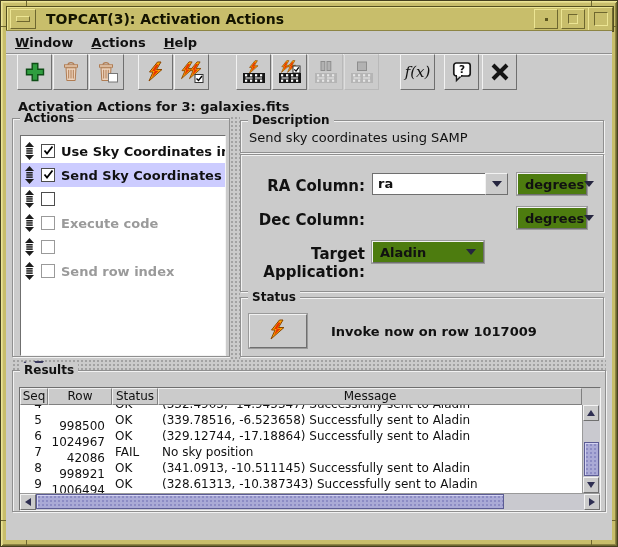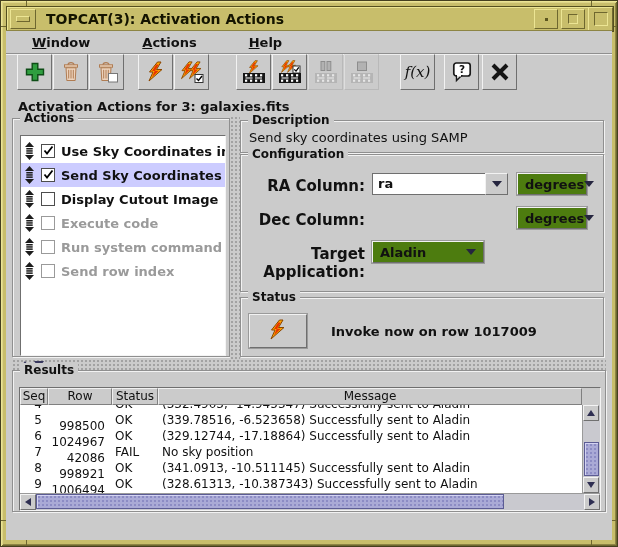--- a/index.html
+++ b/index.html
@@ -34,21 +34,21 @@
   .tb-corner{width:23px;height:22px;margin-right:0;background:#c8be6b;
              border:1px solid;border-color:#ece594 #6e672f #6e672f #ece594;
              display:flex;align-items:center;justify-content:center;}
   .sq-l{width:12px;height:12px;border:1px solid;border-color:#6e672f #ece594 #ece594 #6e672f;}
   
   .client{position:absolute;left:6px;top:30px;width:606px;height:510px;
           background:#cbcbcb;border-top:1px solid #8d8544;box-sizing:border-box;}
   
   .menubar{position:absolute;left:0;top:0;width:100%;height:22px;display:flex;
            align-items:center;border-bottom:1px solid #8f8f8f;box-shadow:0 1px 0 #efefef;}
-  .menu-item{padding:0 26px;font-size:13px;font-weight:bold;color:#111;}
+  .menu-item{padding:0 9px;font-size:13px;font-weight:bold;color:#111;}
   .menu-item u{text-decoration:underline;}
   
   .toolbar{position:absolute;left:0;top:23px;width:100%;height:42px;display:flex;
            align-items:flex-start;padding-left:11px;box-sizing:border-box;}
   .tbtn{width:33px;height:34px;background:#cbcbcb;flex:0 0 auto;
         border:1px solid;border-color:#f2f2f2 #6f6f6f #6f6f6f #f2f2f2;
         margin-right:1px;display:flex;align-items:center;justify-content:center;}
   .tbtn.disabled{border-color:#dedede #b9b9b9 #b9b9b9 #dedede;}
   .fx{font-family:"DejaVu Serif","Liberation Serif",serif;font-style:italic;
       font-size:15px;color:#111;}
@@ -372,21 +372,20 @@
           <span class="drag">
             <svg width="11" height="18" viewBox="0 0 11 18">
               <path d="M5.5 0 L10 5 H1 Z" fill="#1c1c1c"></path>
               <rect x="2.3" y="6" width="6.4" height="1.5" fill="#1c1c1c"></rect>
               <rect x="2.3" y="8.2" width="6.4" height="1.5" fill="#1c1c1c"></rect>
               <rect x="2.3" y="10.4" width="6.4" height="1.5" fill="#1c1c1c"></rect>
               <path d="M5.5 18 L1 13 H10 Z" fill="#1c1c1c"></path>
             </svg>
           </span>
           <span class="cb"></span>
-          <span class="li-label">Display Cutout Image</span>
         </div>
         <div class="list-item disabled">
           <span class="drag">
             <svg width="11" height="18" viewBox="0 0 11 18">
               <path d="M5.5 0 L10 5 H1 Z" fill="#1c1c1c"></path>
               <rect x="2.3" y="6" width="6.4" height="1.5" fill="#1c1c1c"></rect>
               <rect x="2.3" y="8.2" width="6.4" height="1.5" fill="#1c1c1c"></rect>
               <rect x="2.3" y="10.4" width="6.4" height="1.5" fill="#1c1c1c"></rect>
               <path d="M5.5 18 L1 13 H10 Z" fill="#1c1c1c"></path>
             </svg>
@@ -398,21 +397,20 @@
           <span class="drag">
             <svg width="11" height="18" viewBox="0 0 11 18">
               <path d="M5.5 0 L10 5 H1 Z" fill="#1c1c1c"></path>
               <rect x="2.3" y="6" width="6.4" height="1.5" fill="#1c1c1c"></rect>
               <rect x="2.3" y="8.2" width="6.4" height="1.5" fill="#1c1c1c"></rect>
               <rect x="2.3" y="10.4" width="6.4" height="1.5" fill="#1c1c1c"></rect>
               <path d="M5.5 18 L1 13 H10 Z" fill="#1c1c1c"></path>
             </svg>
           </span>
           <span class="cb"></span>
-          <span class="li-label">Run system command</span>
         </div>
         <div class="list-item disabled">
           <span class="drag">
             <svg width="11" height="18" viewBox="0 0 11 18">
               <path d="M5.5 0 L10 5 H1 Z" fill="#1c1c1c"></path>
               <rect x="2.3" y="6" width="6.4" height="1.5" fill="#1c1c1c"></rect>
               <rect x="2.3" y="8.2" width="6.4" height="1.5" fill="#1c1c1c"></rect>
               <rect x="2.3" y="10.4" width="6.4" height="1.5" fill="#1c1c1c"></rect>
               <path d="M5.5 18 L1 13 H10 Z" fill="#1c1c1c"></path>
             </svg>
@@ -424,21 +422,20 @@
   </div>
 
   <div class="v-divider"></div>
 
   <div class="panel desc-panel">
     <span class="panel-title">Description</span>
     <div class="desc-text">Send sky coordinates using SAMP</div>
   </div>
 
   <div class="panel config-panel">
-    <span class="panel-title">Configuration</span>
 
     <div class="cfg-row" style="top:18px;">
       <span class="cfg-label">RA Column:</span>
       <div class="editcombo">
         <div class="ec-field">ra</div>
         <div class="ec-btn">
             <i class="arr-down"></i>
           </div>
       </div>
       <div class="graycombo unitcombo">

